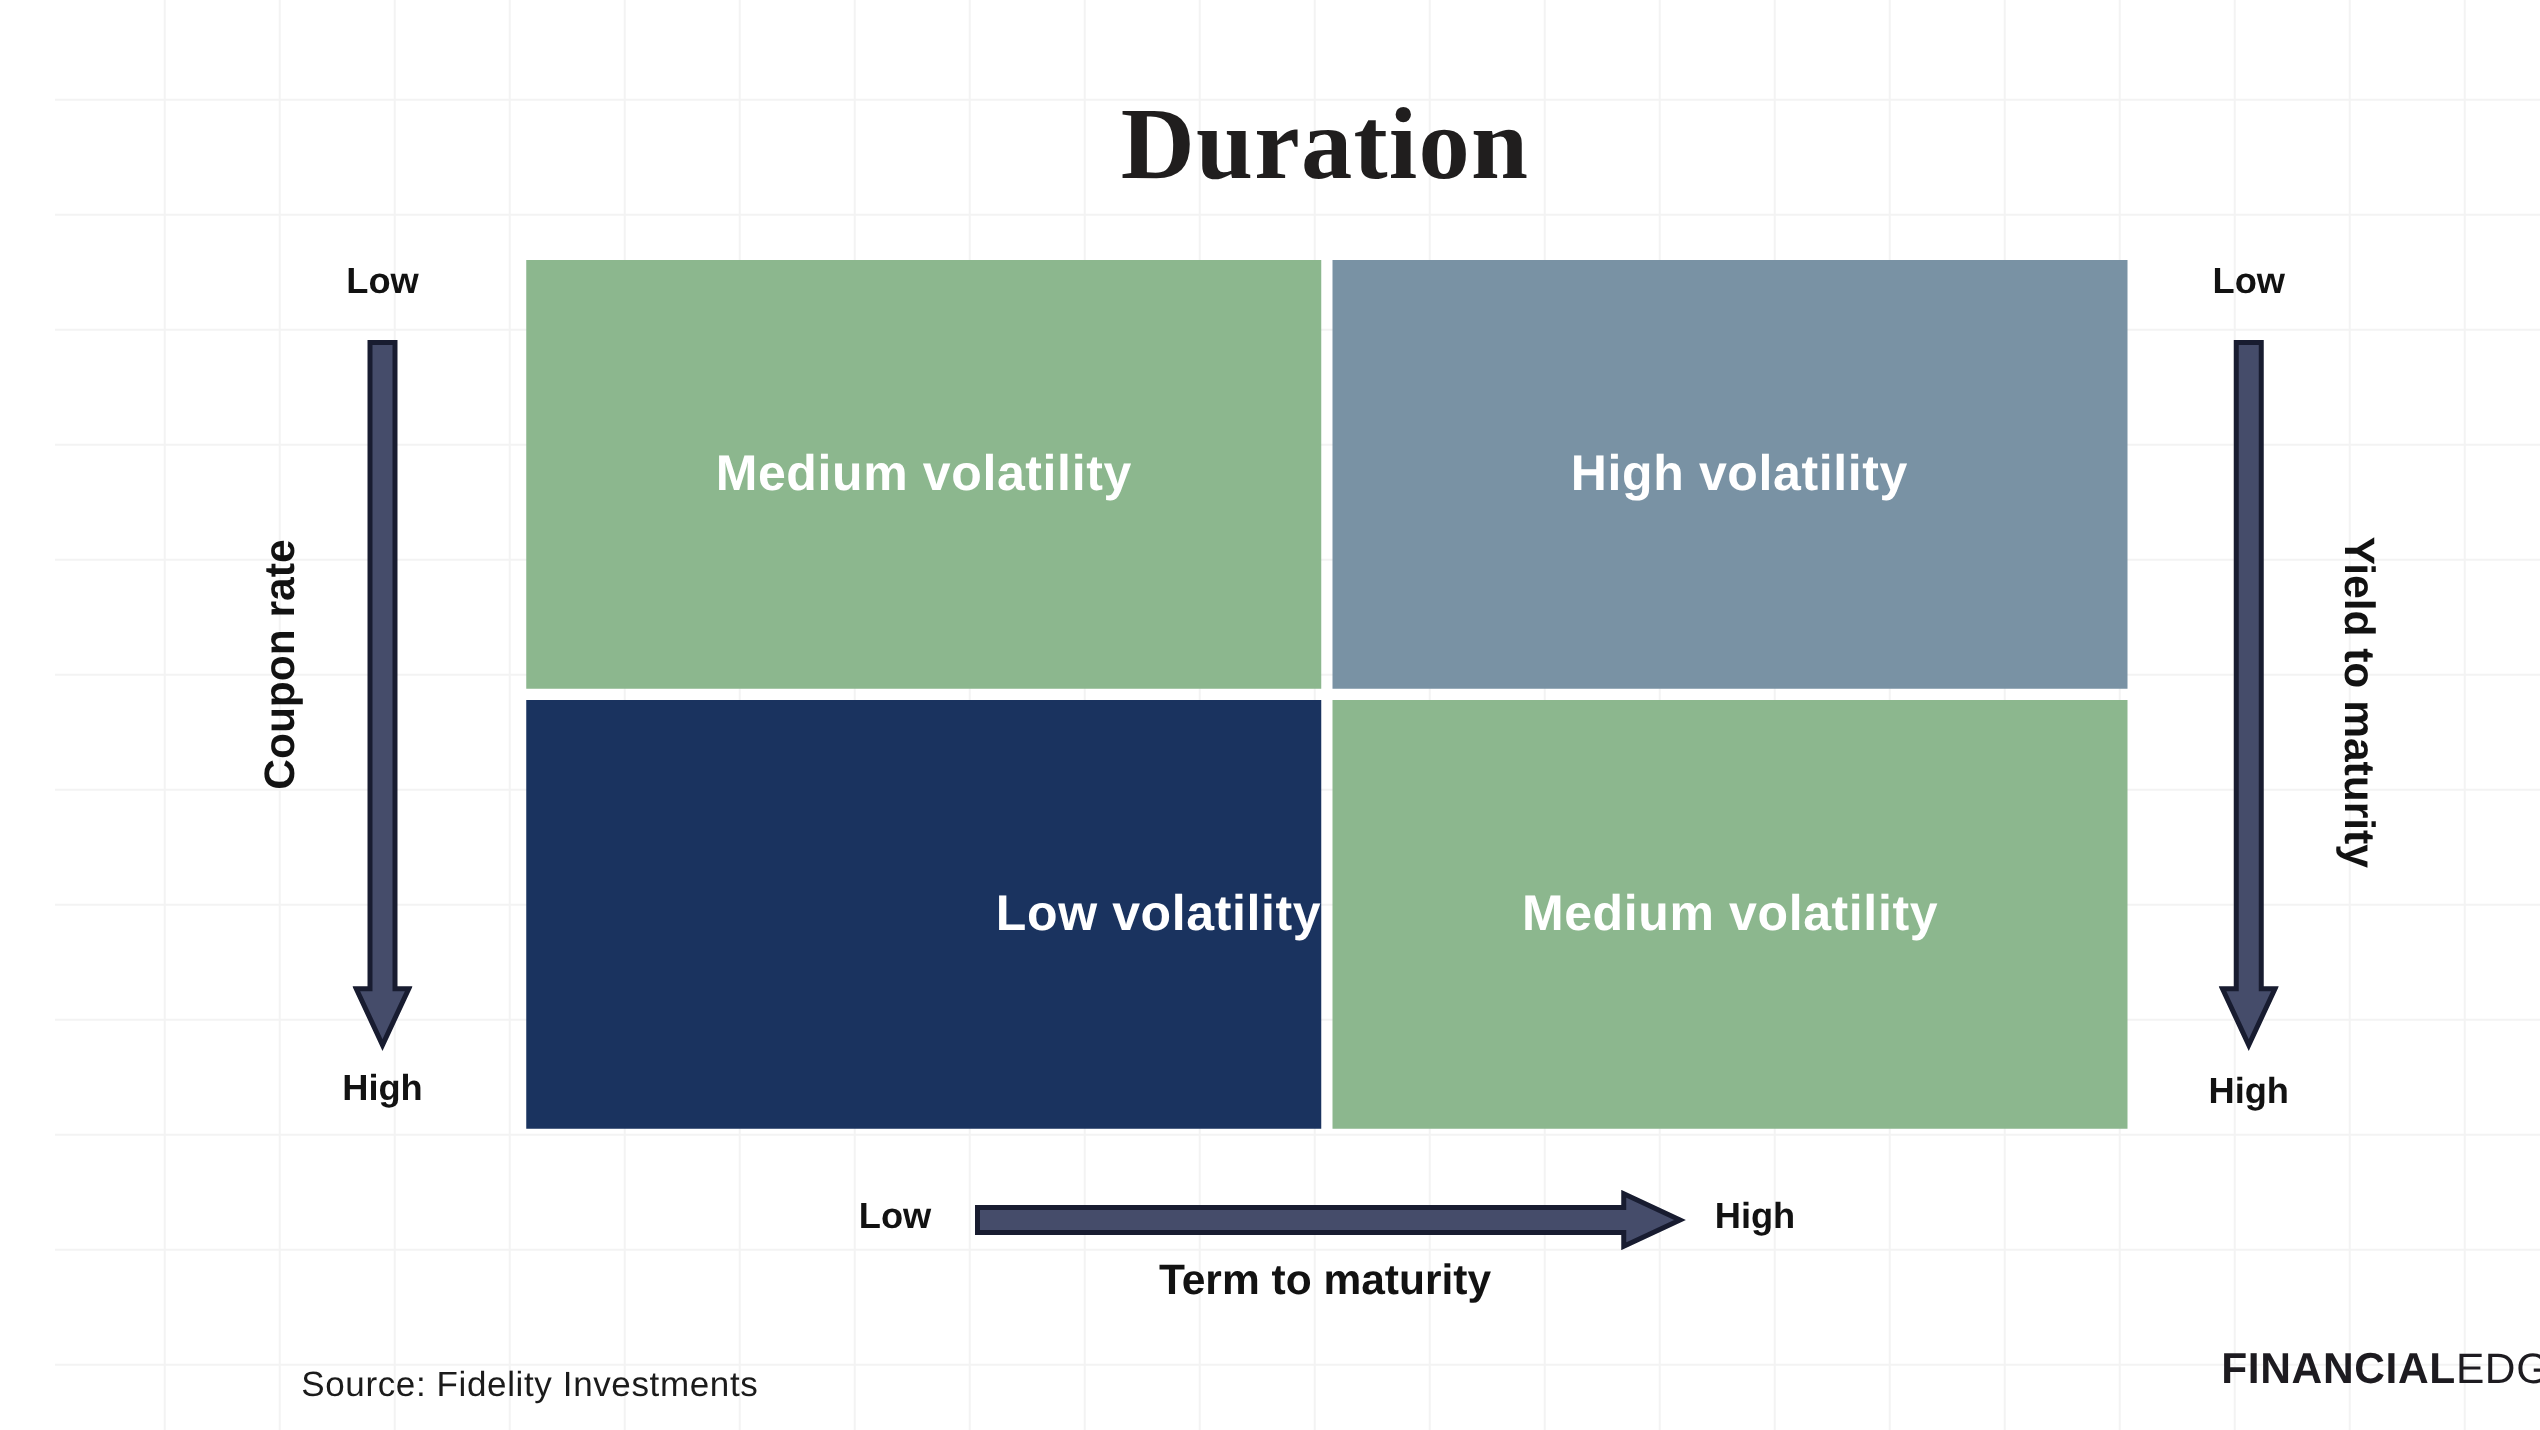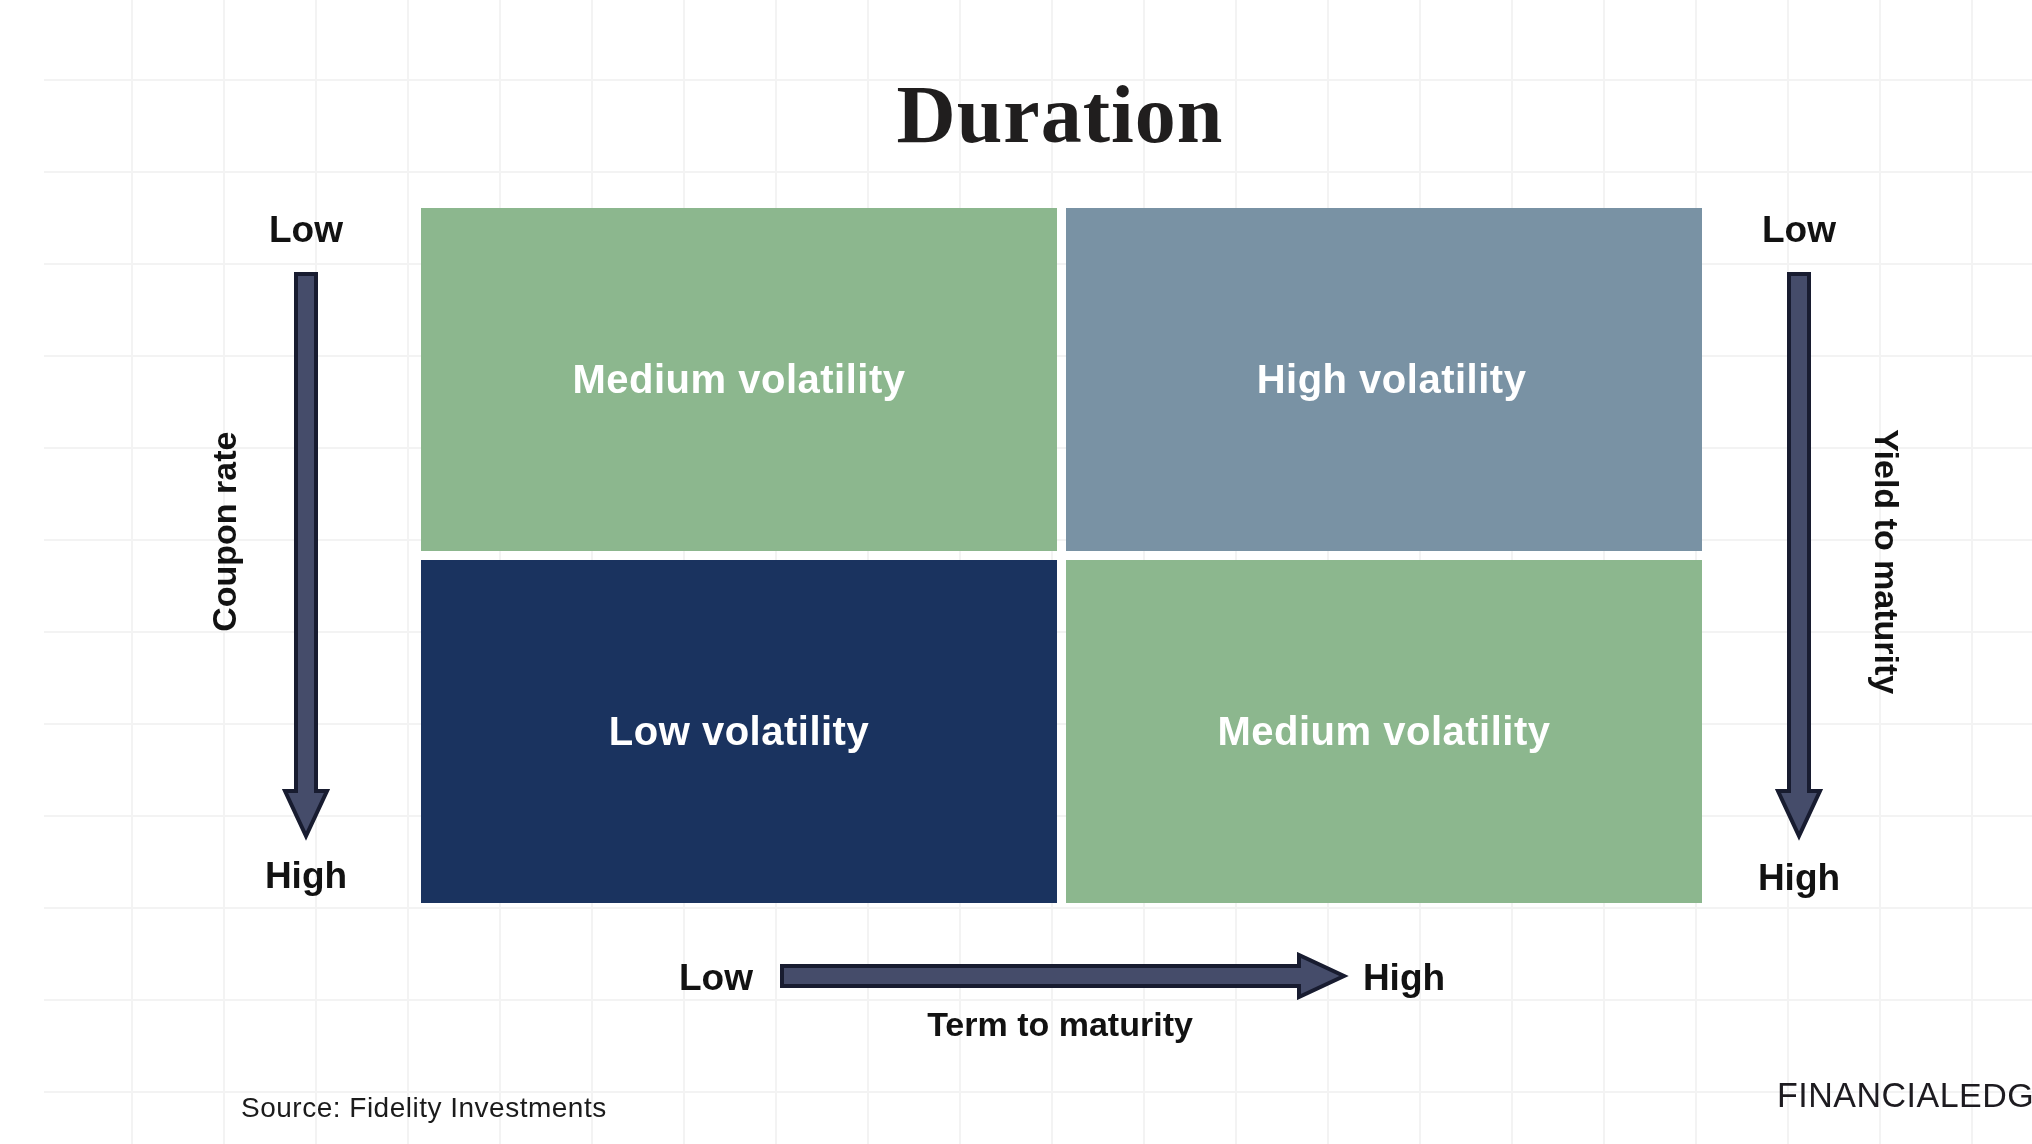--- a/index.html
+++ b/index.html
@@ -24,40 +24,40 @@
   .quad-grid{
     position:absolute;left:377px;top:208px;width:1281px;height:695px;
     display:grid;grid-template-columns:1fr 1fr;grid-template-rows:1fr 1fr;gap:9px;
   }
   .quad{
     display:flex;align-items:center;justify-content:center;
     color:#ffffff;font-weight:bold;font-size:40px;letter-spacing:0.5px;
   }
   .axis-label{
     position:absolute;width:140px;text-align:center;
-    font-weight:bold;font-size:37px;color:#121212;line-height:1.1;
+    font-weight:bold;font-size:29px;color:#121212;line-height:1.1;
   }
   .axis-title{
     position:absolute;font-weight:bold;font-size:34px;color:#121212;
     text-align:center;line-height:1.1;white-space:nowrap;
   }
   .rot-ccw{transform:rotate(-90deg);transform-origin:center;}
   .rot-cw{transform:rotate(90deg);transform-origin:center;}
   .arrow-svg{position:absolute;display:block;}
   .source{
     position:absolute;left:197px;top:1092px;
     font-size:28px;color:#1b1b1b;letter-spacing:0.5px;
   }
   .logo{
     position:absolute;left:1733px;top:1078px;
     display:flex;align-items:flex-start;
     font-size:34px;color:#1d1b20;line-height:1.0;
     letter-spacing:0.5px;
   }
-  .logo .thin{font-weight:normal;transform:scaleY(1.02);}
+  .logo .thin{font-weight:bold;transform:scaleY(1.02);}
   .logo .bold{font-weight:normal;}
   .logo .corner{
     display:inline-block;width:13px;height:17px;
     border-top:4px solid #1d1b20;border-right:4px solid #1d1b20;
     margin-left:2px;margin-top:-4px;
   }
 </style>
 </head>
 <body>
 
@@ -65,21 +65,21 @@
 
   <div class="title">Duration</div>
 
   <div class="quad-grid">
     <div class="quad" style="background-color: rgb(140, 183, 142);">
       <span>Medium volatility</span>
     </div>
     <div class="quad" style="background-color: rgb(121, 146, 164); padding-left: 15px;">
       <span>High volatility</span>
     </div>
-    <div class="quad" style="background-color: rgb(26, 51, 95);">
+    <div class="quad" style="background-color: rgb(26, 51, 95); justify-content: flex-end;">
       <span>Low volatility</span>
     </div>
     <div class="quad" style="background-color: rgb(140, 183, 142);">
       <span>Medium volatility</span>
     </div>
   </div>
 
   <div class="axis-label" style="left:192px;top:210px;">Low</div>
   <svg class="arrow-svg" style="left:238px;top:271px;" width="48" height="570" viewBox="0 0 48 570">
     <path d="M14 3 H34 V520 H45 L24 565 L3 520 H14 Z" fill="#454C6A" stroke="#181C30" stroke-width="4" stroke-linejoin="miter"></path>

